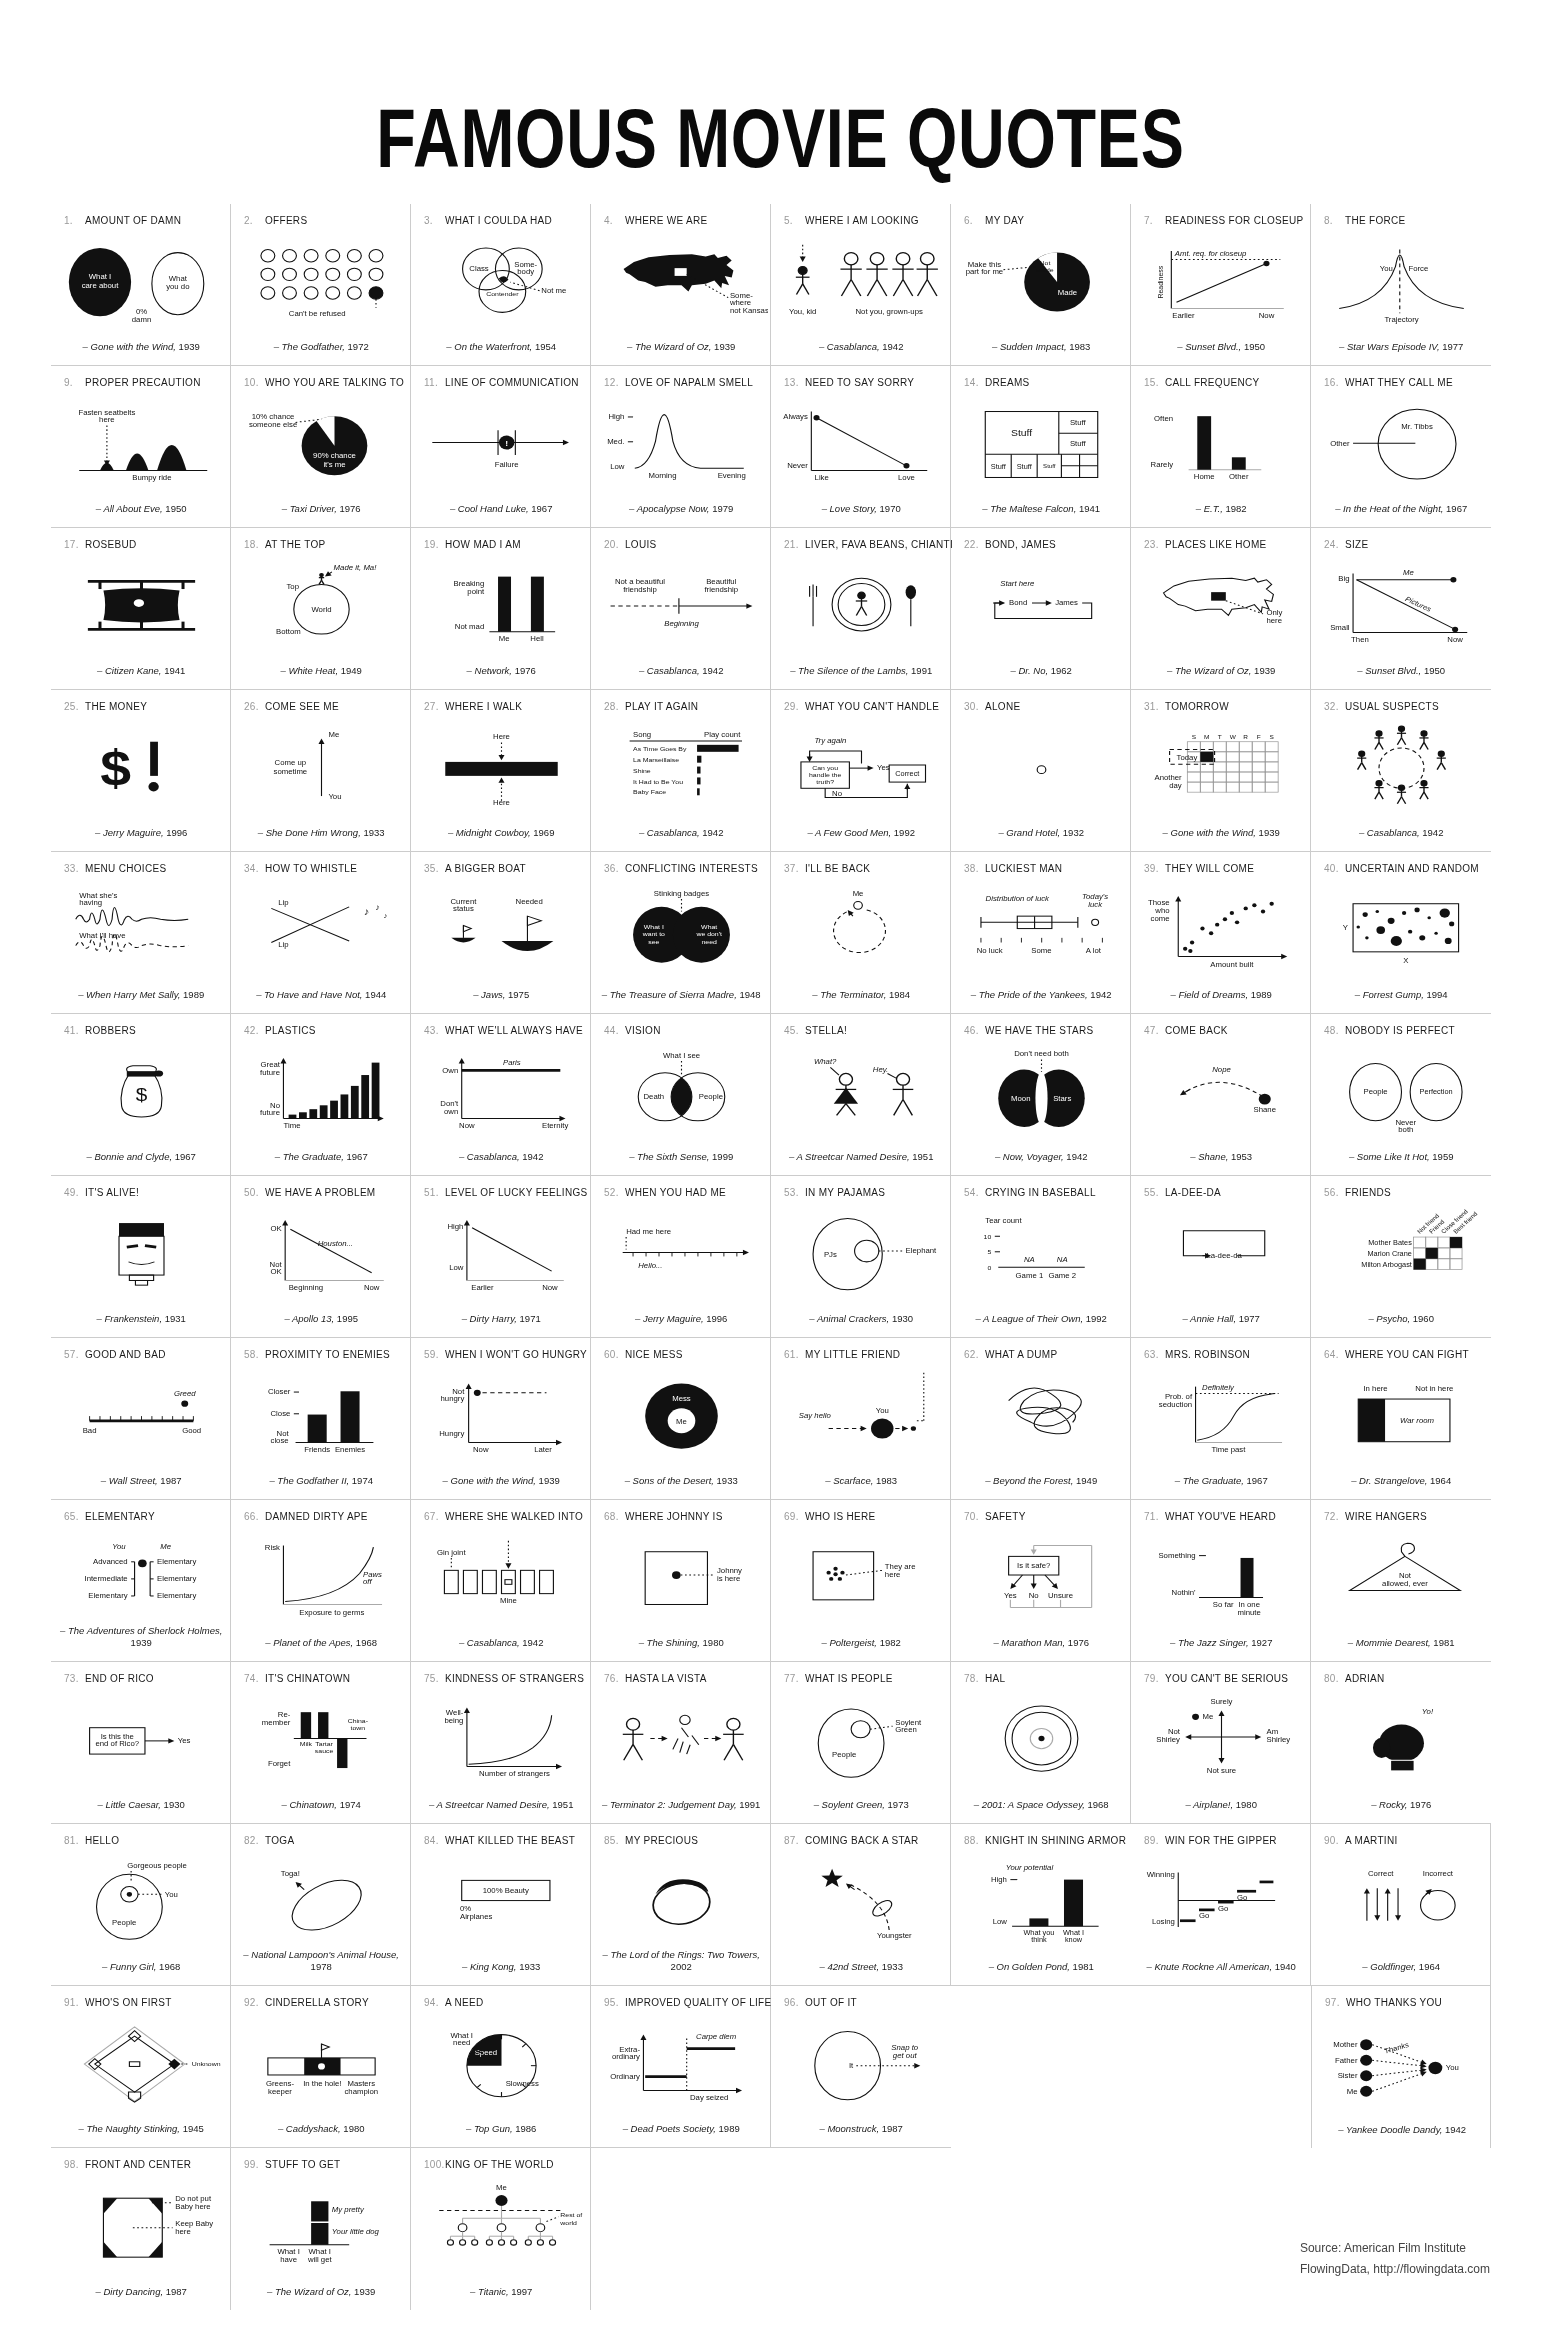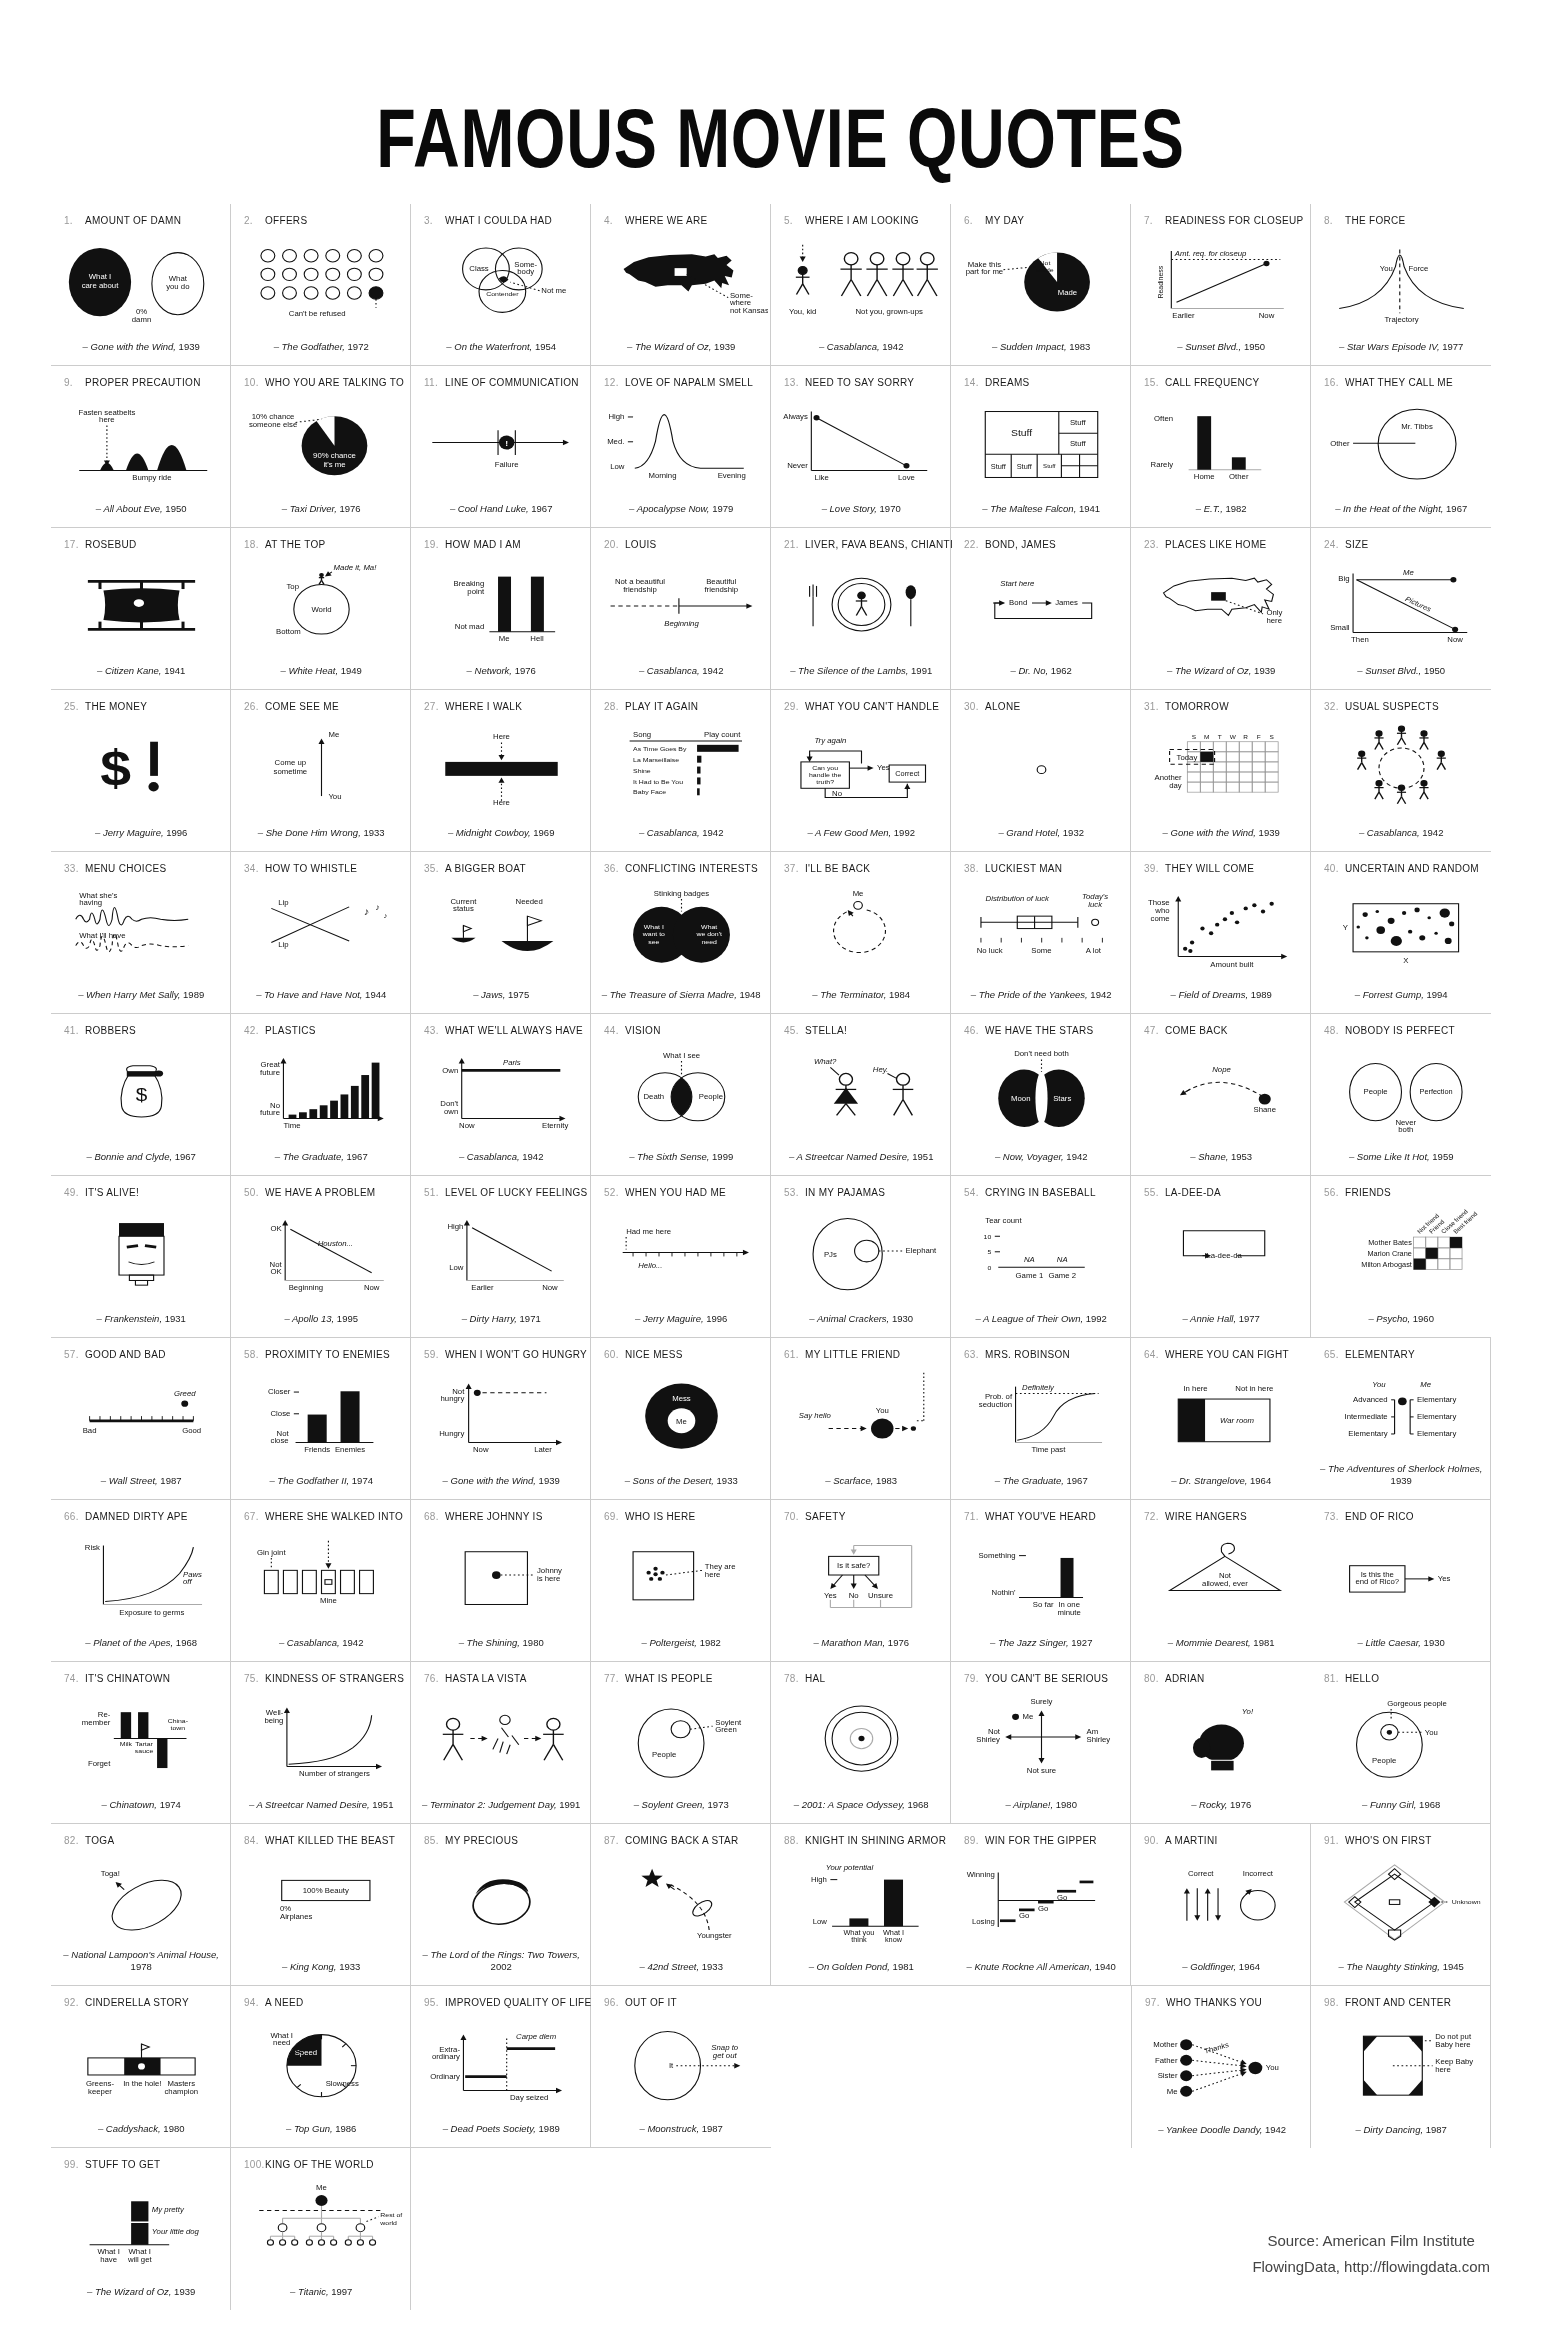--- a/index.html
+++ b/index.html
@@ -9,21 +9,21 @@
   .cell{position:relative;box-sizing:border-box;border-right:0.9px solid #ccc;border-bottom:0.9px solid #ccc;overflow:visible}
   .cell.lastcol{border-right:none}
   .cell.r13{border-bottom:none}
   .cell.r13.first{border-left:0.9px solid #ccc}
   .cell.empty{border:none}
   .cellhead{padding:11.3px 3.5px 0 13px;font-size:10px;letter-spacing:0.3px;white-space:nowrap;color:#1a1a1a}
   .num{color:#999;display:inline-block;min-width:21px}
   svg.viz{position:absolute;left:3.5px;top:29.5px;width:173px;height:97px}
   .attr{position:absolute;bottom:11.3px;left:1.7px;width:177px;text-align:center;font-size:9.5px;line-height:1.3;color:#1a1a1a}
   .attr .m{font-style:italic}
-  .source{position:absolute;right:71px;bottom:62px;text-align:center;font-size:15px;line-height:1.75;color:#444}
+  .source{position:absolute;right:71px;bottom:62px;text-align:left;font-size:12px;line-height:1.75;color:#444}
 </style>
 </head>
 <body>
 
 <h1 class="poster-title">FAMOUS MOVIE QUOTES</h1>
 
 <div class="grid" id="grid">
     <div class="cell">
     <div class="cellhead"><span class="num">1.</span><span class="ctitle">AMOUNT OF DAMN</span></div>
     <svg class="viz" viewBox="0 0 200 125" preserveAspectRatio="none" xmlns="http://www.w3.org/2000/svg">
@@ -1093,20 +1093,27 @@
         <polygon points="106,78 99,81.5 99,74.5" fill="#111"></polygon>
         <circle cx="124" cy="78" r="13" fill="#111"></circle>
         <text x="124" y="58" font-size="9" text-anchor="middle" fill="#111" font-family="&quot;Liberation Sans&quot;,sans-serif">You</text>
         <line x1="139" y1="78" x2="148" y2="78" fill="none" stroke="#111" stroke-width="1.3" stroke-dasharray="5,4"></line>
         <polygon points="154,78 147,81.5 147,74.5" fill="#111"></polygon>
         <circle cx="160" cy="78" r="3" fill="#111"></circle>
       </svg>
     <div class="attr"><span class="m">– Scarface,</span><span class="y"> 1983</span></div>
   </div>
     <div class="cell">
+    <div class="cellhead"><span class="num">62.</span><span class="ctitle">WHAT A DUMP</span></div>
+    <svg class="viz" viewBox="0 0 200 125" preserveAspectRatio="none" xmlns="http://www.w3.org/2000/svg">
+        <path d="M62,42 Q88,14 112,34 Q136,52 104,58 Q64,64 80,42 Q98,24 128,30 Q158,38 138,58 Q114,84 88,70 Q58,56 82,52 Q116,46 130,68 Q142,88 112,84 Q82,80 96,62 Q106,48 126,52 Q146,58 136,70" fill="none" stroke="#111" stroke-width="1.3"></path>
+      </svg>
+    <div class="attr"><span class="m">– Beyond the Forest,</span><span class="y"> 1949</span></div>
+  </div>
+    <div class="cell">
     <div class="cellhead"><span class="num">63.</span><span class="ctitle">MRS. ROBINSON</span></div>
     <svg class="viz" viewBox="0 0 200 125" preserveAspectRatio="none" xmlns="http://www.w3.org/2000/svg">
         <line x1="70" y1="24" x2="70" y2="96" fill="none" stroke="#111" stroke-width="1.3"></line>
         <line x1="70" y1="96" x2="170" y2="96" fill="none" stroke="#aaa" stroke-width="1.3"></line>
         <path d="M72,93 Q102,88 114,62 Q126,36 162,33" fill="none" stroke="#111" stroke-width="1.3"></path>
         <line x1="70" y1="33" x2="166" y2="33" fill="none" stroke="#111" stroke-width="1.3" stroke-dasharray="2,3"></line>
         <text x="96" y="28" font-size="9" text-anchor="middle" fill="#111" font-family="&quot;Liberation Sans&quot;,sans-serif" font-style="italic">Definitely</text>
         <text x="66" y="40" font-size="9" text-anchor="end" fill="#111" font-family="&quot;Liberation Sans&quot;,sans-serif">Prob. of</text>
         <text x="66" y="50" font-size="9" text-anchor="end" fill="#111" font-family="&quot;Liberation Sans&quot;,sans-serif">seduction</text>
         <text x="108" y="108" font-size="9" text-anchor="middle" fill="#111" font-family="&quot;Liberation Sans&quot;,sans-serif">Time past</text>

